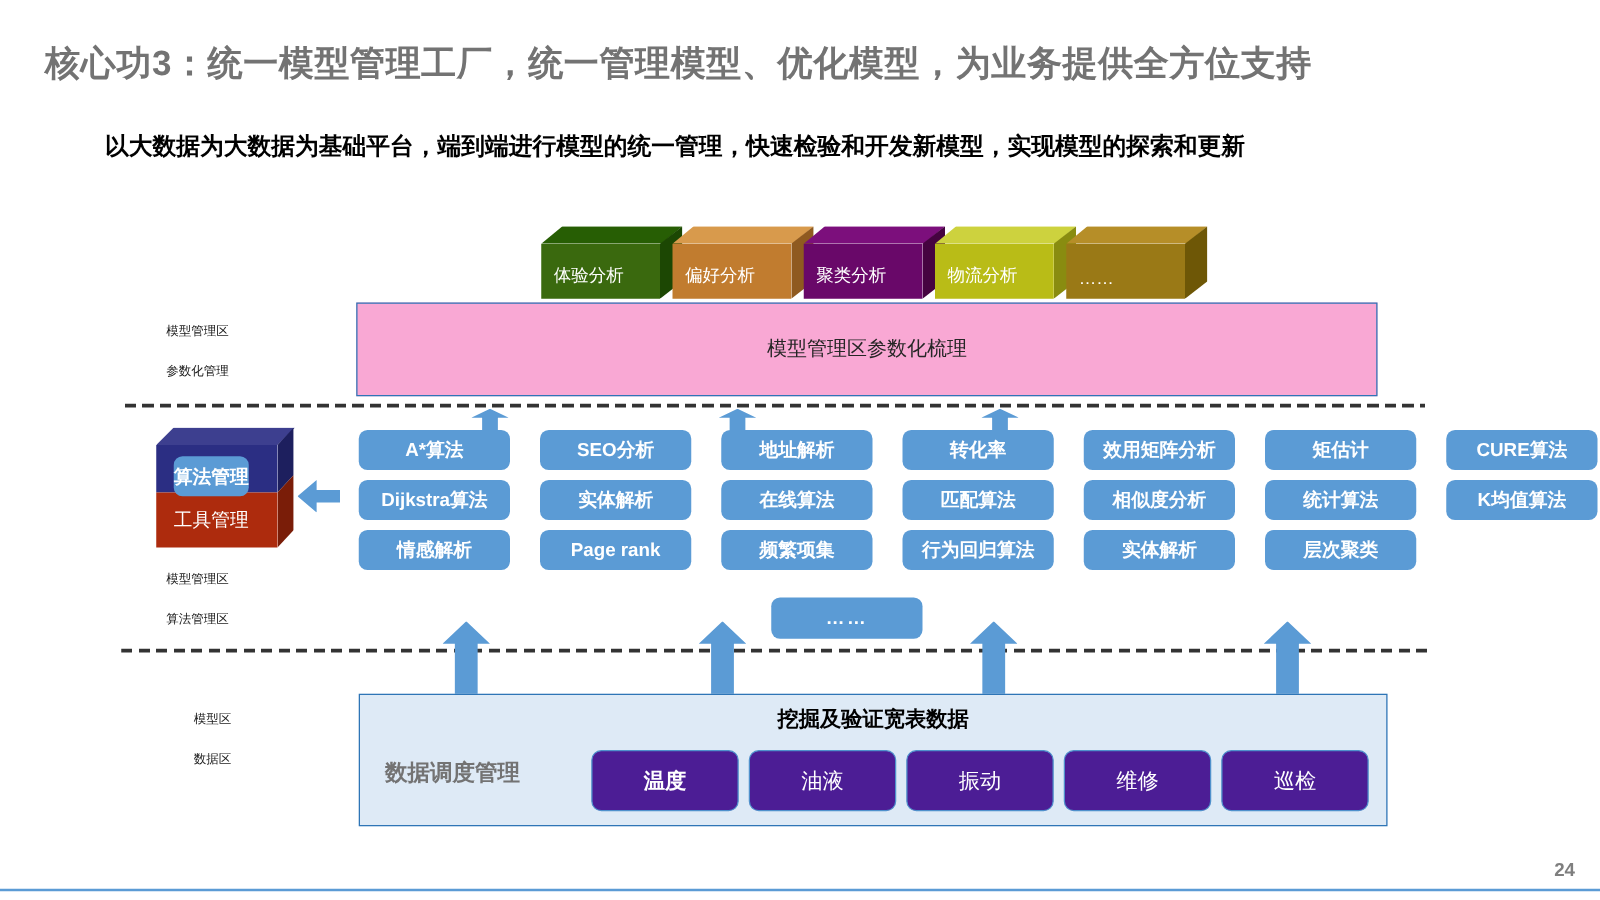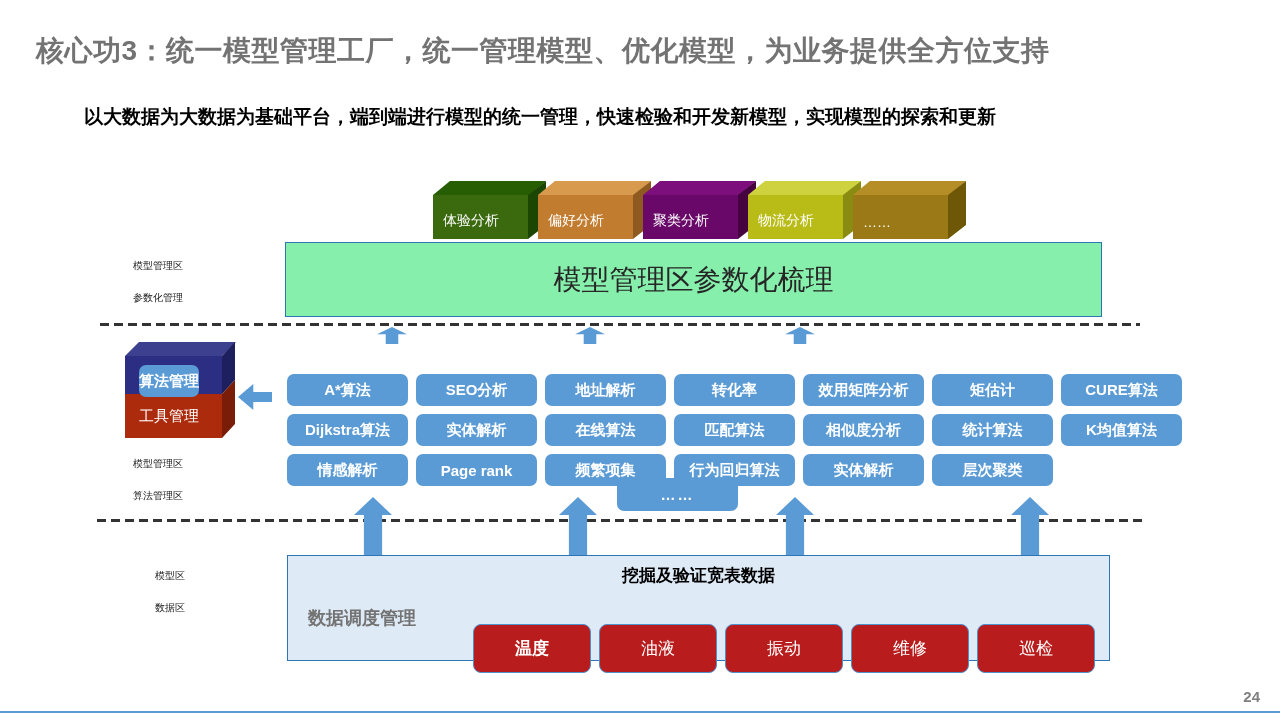--- a/index.html
+++ b/index.html
@@ -27,41 +27,41 @@
   .cube .lbl{position:absolute;left:10px;bottom:9px;z-index:2;
     font-size:14px;color:#fff;white-space:nowrap;}
   .cube1 .front{background:#3A690E}.cube1 .top{background:#275E04}.cube1 .side{background:#1C4703}
   .cube2 .front{background:#C17C2F}.cube2 .top{background:#D89A4C}.cube2 .side{background:#8F5A20}
   .cube3 .front{background:#690869}.cube3 .top{background:#7C0F7C}.cube3 .side{background:#450340}
   .cube4 .front{background:#B9BC17}.cube4 .top{background:#CDD23E}.cube4 .side{background:#898C10}
   .cube5 .front{background:#9A7916}.cube5 .top{background:#B68E28}.cube5 .side{background:#6E5706}
   
   .param-box{
     position:absolute;left:285px;top:242px;width:817px;height:75px;
-    background:#86efac;border:1.5px solid #2E75B6;box-sizing:border-box;
+    background:#f9a8d4;border:1.5px solid #2E75B6;box-sizing:border-box;
     display:flex;align-items:center;justify-content:center;
-    font-size:28px;color:#262626;
+    font-size:16px;color:#262626;
   }
   .bottom-box{
     position:absolute;left:287px;top:555px;width:823px;height:106px;
     background:#DEEAF6;border:1.5px solid #2E75B6;box-sizing:border-box;
   }
   .bottom-box .box-title{
     position:absolute;left:0;right:0;top:8px;text-align:center;
     font-size:17px;font-weight:700;color:#000;
   }
   .bottom-box .sched{
     position:absolute;left:20px;top:50px;font-size:18px;font-weight:700;color:#737373;
   }
   .data-btn-row{position:absolute;left:185px;top:44px;display:flex;gap:8px;}
   .data-btn{
     width:118px;height:49px;border:1px solid #4F91CC;border-radius:8px;
-    background:#b91c1c;color:#fff;font-size:17px;
+    background:#4c1d95;color:#fff;font-size:17px;
     display:flex;align-items:center;justify-content:center;
-    font-family:inherit;cursor:pointer;padding:0;margin-top:24px;
+    font-family:inherit;cursor:pointer;padding:0;
   }
   .data-btn.bold{font-weight:700;}
   
   .side-label{position:absolute;font-size:10px;color:#1a1a1a;line-height:32px;}
   .lab1{left:133px;top:250px;}
   .lab2{left:133px;top:448px;}
   .lab3{left:155px;top:560px;}
   
   .dash{
     position:absolute;height:3px;
@@ -89,22 +89,22 @@
   .stack-side-blue{position:absolute;left:222px;top:342px;width:13px;height:52px;background:#1D1F5E;
     clip-path:polygon(0 27%,100% 0,100% 73%,0 100%);}
   .stack-front-red{position:absolute;left:125px;top:394px;width:97px;height:44px;background:#AD2B0D;}
   .stack-side-red{position:absolute;left:222px;top:380px;width:13px;height:58px;background:#7A1D08;
     clip-path:polygon(0 24%,100% 0,100% 76%,0 100%);}
   .stack-lbl{position:absolute;color:#fff;font-size:15px;left:139px;white-space:nowrap;z-index:2;}
   .stack-lbl.algo{top:365px;}
   .stack-lbl.tool{top:407px;}
   
   .algo-grid{
-    position:absolute;left:287px;top:374px;width:898px;
-    display:grid;grid-template-columns:repeat(7,121px);gap:8px 8px;
+    position:absolute;left:287px;top:344px;width:898px;
+    display:grid;grid-template-columns:repeat(7,121px);gap:8px 24px;
   }
   .algo{
     height:32px;border:none;border-radius:7px;background:#5B9BD5;
     color:#fff;font-size:15px;font-weight:700;font-family:inherit;
     display:flex;align-items:center;justify-content:center;
     white-space:nowrap;cursor:pointer;padding:0;
   }
   .more-btn{
     position:absolute;left:617px;top:478px;width:121px;height:33px;
     border:none;border-radius:7px;background:#5B9BD5;color:#fff;

